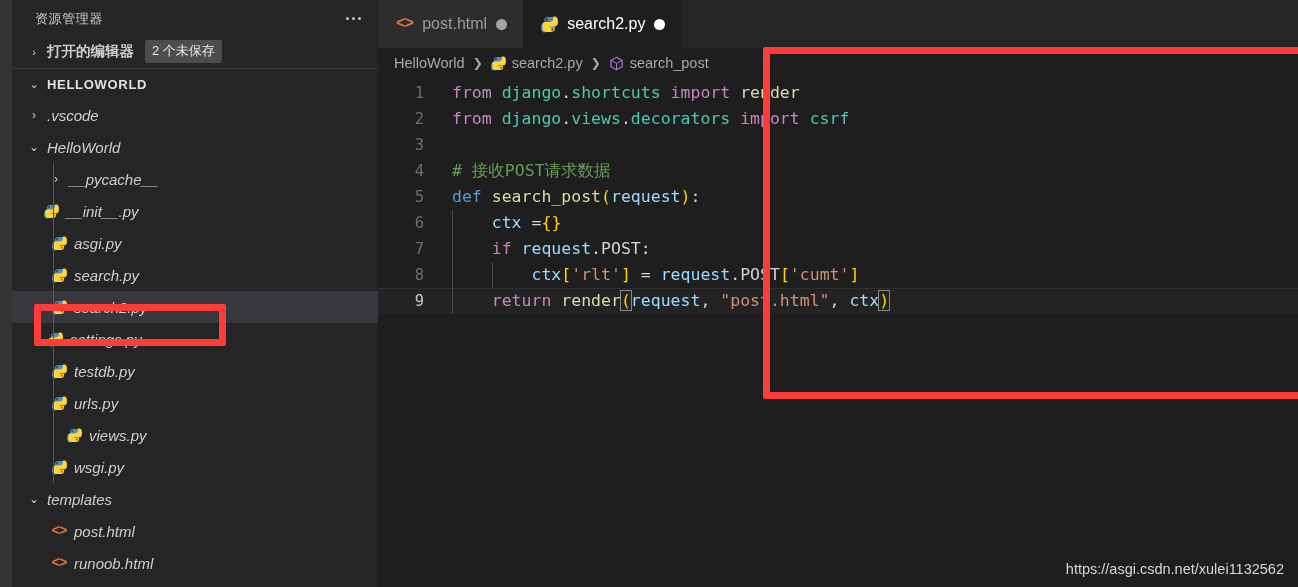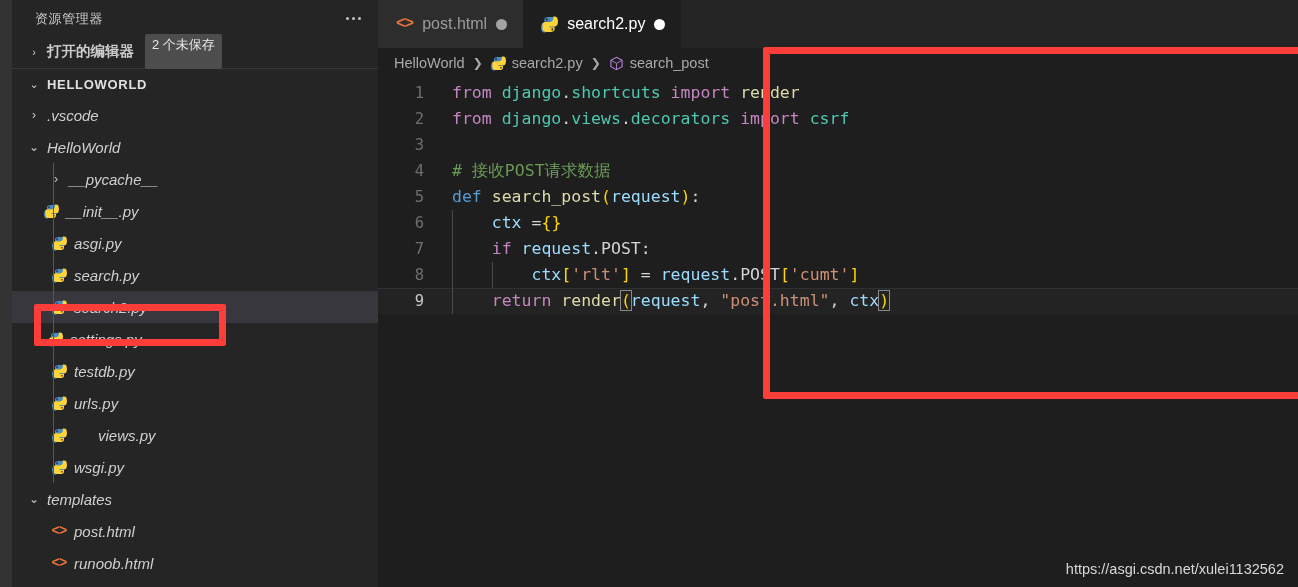--- a/index.html
+++ b/index.html
@@ -85,21 +85,21 @@
   .oe-label {
     color: #cccccc;
     font-size: 14.5px;
     font-weight: 600;
     white-space: nowrap;
   }
   .badge {
     background: #4d4d4d;
     color: #e7e7e7;
     font-size: 13px;
-    padding: 2px 7px 15px;
+    padding: 2px 7px 3px;
     border-radius: 2px;
     margin-left: 6px;
     white-space: nowrap;
   }
 
   .section-sep {
     height: 1px;
     background: #37373a;
     margin: 2px 0 0 0;
   }
@@ -433,21 +433,21 @@
         </div>
         <div class="tree-row" style="padding-left: 36px;">
           <span class="icon-slot">
             <svg class="py-icon" viewBox="0 0 32 32">
               <path fill="#4b8bbe" d="M15.9 2c-1.7 0-3.3.15-4.7.4C7.1 3.1 6.4 4.6 6.4 7.3v3.6h9.7v1.2H6.4c-2.7 0-5 1.6-5.7 4.7-.8 3.5-.85 5.7 0 9.4.64 2.8 2.2 4.7 4.9 4.7h3.3v-4.3c0-3.1 2.7-5.8 5.9-5.8h9.6c2.6 0 4.7-2.1 4.7-4.7V7.3c0-2.5-2.1-4.4-4.7-4.8-1.6-.3-3.3-.5-4.9-.5h-3.6zm-5.2 2.9c1 0 1.8.8 1.8 1.8s-.8 1.8-1.8 1.8-1.8-.8-1.8-1.8.8-1.8 1.8-1.8z"></path>
               <path fill="#ffd43b" d="M16.1 30c1.7 0 3.3-.15 4.7-.4 4.1-.7 4.8-2.2 4.8-4.9v-3.6h-9.7v-1.2h9.7c2.7 0 5-1.6 5.7-4.7.8-3.5.85-5.7 0-9.4-.64-2.8-2.2-4.7-4.9-4.7h-3.3v4.3c0 3.1-2.7 5.8-5.9 5.8H7.6c-2.6 0-4.7 2.1-4.7 4.7v8.8c0 2.5 2.1 4.4 4.7 4.8 1.6.3 3.3.5 4.9.5h3.6zm5.2-2.9c-1 0-1.8-.8-1.8-1.8s.8-1.8 1.8-1.8 1.8.8 1.8 1.8-.8 1.8-1.8 1.8z"></path>
             </svg>
           </span>
           <span class="tree-label">urls.py</span>
         </div>
-        <div class="tree-row" style="padding-left: 36px; gap: 24px;">
+        <div class="tree-row" style="padding-left: 51px;">
           <span class="icon-slot">
             <svg class="py-icon" viewBox="0 0 32 32">
               <path fill="#4b8bbe" d="M15.9 2c-1.7 0-3.3.15-4.7.4C7.1 3.1 6.4 4.6 6.4 7.3v3.6h9.7v1.2H6.4c-2.7 0-5 1.6-5.7 4.7-.8 3.5-.85 5.7 0 9.4.64 2.8 2.2 4.7 4.9 4.7h3.3v-4.3c0-3.1 2.7-5.8 5.9-5.8h9.6c2.6 0 4.7-2.1 4.7-4.7V7.3c0-2.5-2.1-4.4-4.7-4.8-1.6-.3-3.3-.5-4.9-.5h-3.6zm-5.2 2.9c1 0 1.8.8 1.8 1.8s-.8 1.8-1.8 1.8-1.8-.8-1.8-1.8.8-1.8 1.8-1.8z"></path>
               <path fill="#ffd43b" d="M16.1 30c1.7 0 3.3-.15 4.7-.4 4.1-.7 4.8-2.2 4.8-4.9v-3.6h-9.7v-1.2h9.7c2.7 0 5-1.6 5.7-4.7.8-3.5.85-5.7 0-9.4-.64-2.8-2.2-4.7-4.9-4.7h-3.3v4.3c0 3.1-2.7 5.8-5.9 5.8H7.6c-2.6 0-4.7 2.1-4.7 4.7v8.8c0 2.5 2.1 4.4 4.7 4.8 1.6.3 3.3.5 4.9.5h3.6zm5.2-2.9c-1 0-1.8-.8-1.8-1.8s.8-1.8 1.8-1.8 1.8.8 1.8 1.8-.8 1.8-1.8 1.8z"></path>
             </svg>
           </span>
           <span class="tree-label">views.py</span>
         </div>
         <div class="tree-row" style="padding-left: 36px;">
           <span class="icon-slot">

